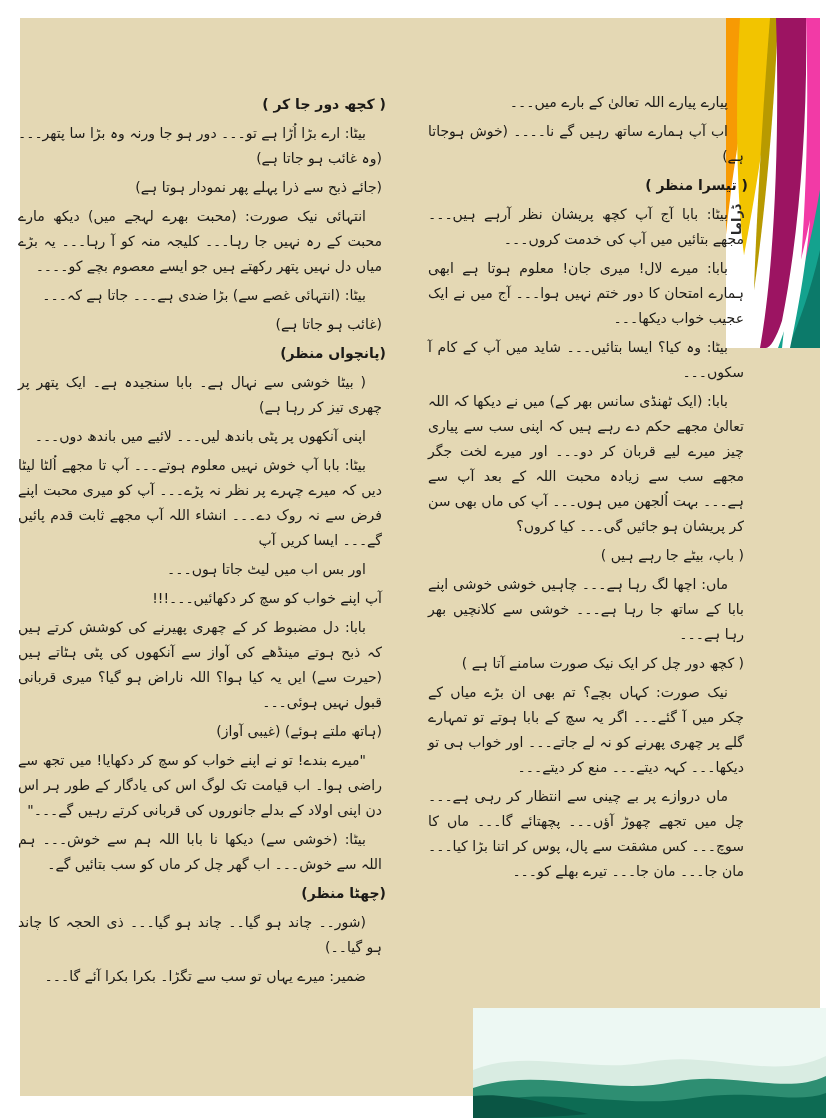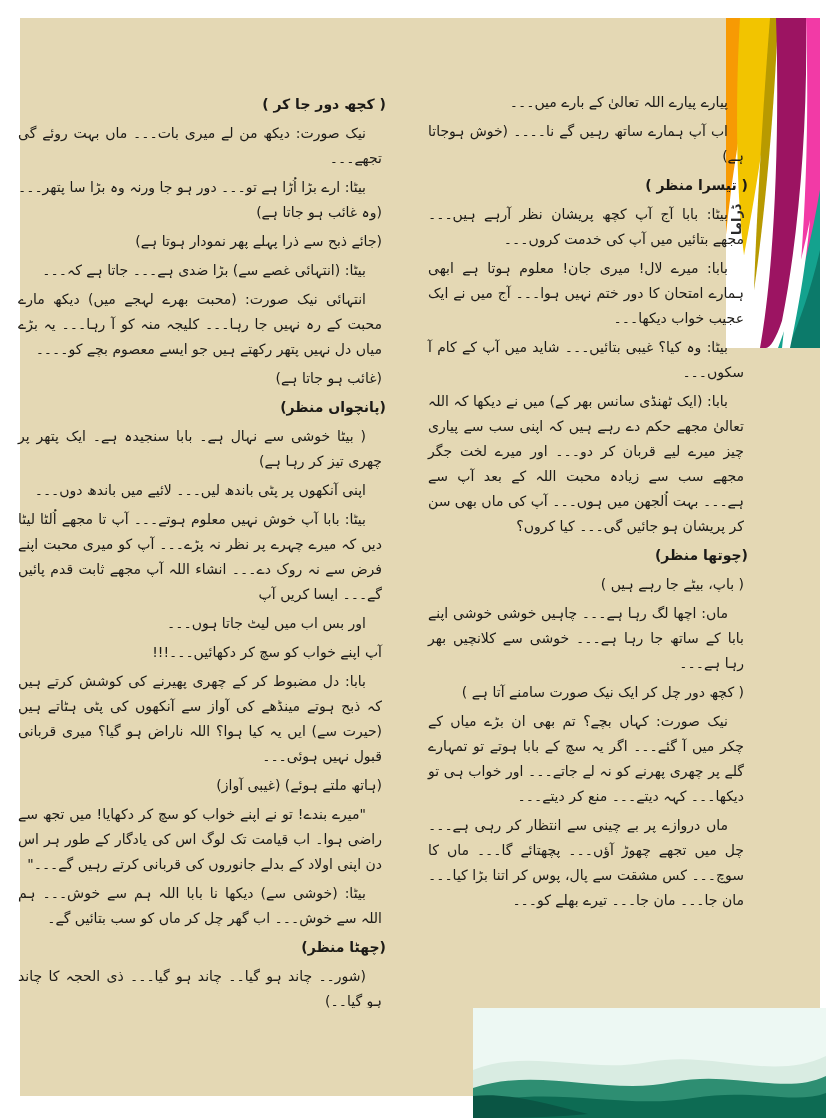--- a/index.html
+++ b/index.html
@@ -73,37 +73,35 @@
   </svg>
 </div>
 <span class="vertical-label">ڈراما</span>
 
 <div class="col col-right">
     <p>پیارے پیارے اللہ تعالیٰ کے بارے میں۔۔۔</p>
     <p>اب آپ ہمارے ساتھ رہیں گے نا۔۔۔۔ (خوش ہوجاتا ہے)</p>
     <p class="heading">( تیسرا منظر )</p>
     <p>بیٹا: بابا آج آپ کچھ پریشان نظر آرہے ہیں۔۔۔ مجھے بتائیں میں آپ کی خدمت کروں۔۔۔</p>
     <p>بابا: میرے لال! میری جان! معلوم ہوتا ہے ابھی ہمارے امتحان کا دور ختم نہیں ہوا۔۔۔ آج میں نے ایک عجیب خواب دیکھا۔۔۔</p>
-    <p>بیٹا: وہ کیا؟ غیبی بتائیں۔۔۔ شاید میں آپ کے کام آ سکوں۔۔۔</p>
+    <p>بیٹا: وہ کیا؟ ایسا بتائیں۔۔۔ شاید میں آپ کے کام آ سکوں۔۔۔</p>
     <p>بابا: (ایک ٹھنڈی سانس بھر کے) میں نے دیکھا کہ اللہ تعالیٰ مجھے حکم دے رہے ہیں کہ اپنی سب سے پیاری چیز میرے لیے قربان کر دو۔۔۔ اور میرے لخت جگر مجھے سب سے زیادہ محبت اللہ کے بعد آپ سے ہے۔۔۔ بہت اُلجھن میں ہوں۔۔۔ آپ کی ماں بھی سن کر پریشان ہو جائیں گی۔۔۔ کیا کروں؟</p>
-    <p class="heading">(چوتھا منظر)</p>
     <p class="center">( باپ، بیٹے جا رہے ہیں )</p>
     <p>ماں: اچھا لگ رہا ہے۔۔۔ چاہیں خوشی خوشی اپنے بابا کے ساتھ جا رہا ہے۔۔۔ خوشی سے کلانچیں بھر رہا ہے۔۔۔</p>
     <p class="center">( کچھ دور چل کر ایک نیک صورت سامنے آتا ہے )</p>
     <p>نیک صورت: کہاں بچے؟ تم بھی ان بڑے میاں کے چکر میں آ گئے۔۔۔ اگر یہ سچ کے بابا ہوتے تو تمہارے گلے پر چھری پھرنے کو نہ لے جاتے۔۔۔ اور خواب ہی تو دیکھا۔۔۔ کہہ دیتے۔۔۔ منع کر دیتے۔۔۔</p>
     <p>ماں دروازے پر بے چینی سے انتظار کر رہی ہے۔۔۔ چل میں تجھے چھوڑ آؤں۔۔۔ پچھتائے گا۔۔۔ ماں کا سوچ۔۔۔ کس مشقت سے پال، پوس کر اتنا بڑا کیا۔۔۔ مان جا۔۔۔ مان جا۔۔۔ تیرے بھلے کو۔۔۔</p>
   </div>
 
 <div class="col col-left">
     <p class="heading">( کچھ دور جا کر )</p>
-    <p>نیک صورت: دیکھ من لے میری بات۔۔۔ ماں بہت روئے گی تجھے۔۔۔</p>
     <p>بیٹا: ارے بڑا اُڑا ہے تو۔۔۔ دور ہو جا ورنہ وہ بڑا سا پتھر۔۔۔ (وہ غائب ہو جاتا ہے)</p>
     <p class="center">(جائے ذبح سے ذرا پہلے پھر نمودار ہوتا ہے)</p>
+    <p>انتہائی نیک صورت: (محبت بھرے لہجے میں) دیکھ مارے محبت کے رہ نہیں جا رہا۔۔۔ کلیجہ منہ کو آ رہا۔۔۔ یہ بڑے میاں دل نہیں پتھر رکھتے ہیں جو ایسے معصوم بچے کو۔۔۔۔</p>
     <p>بیٹا: (انتہائی غصے سے) بڑا ضدی ہے۔۔۔ جاتا ہے کہ۔۔۔</p>
-    <p>انتہائی نیک صورت: (محبت بھرے لہجے میں) دیکھ مارے محبت کے رہ نہیں جا رہا۔۔۔ کلیجہ منہ کو آ رہا۔۔۔ یہ بڑے میاں دل نہیں پتھر رکھتے ہیں جو ایسے معصوم بچے کو۔۔۔۔</p>
     <p class="center">(غائب ہو جاتا ہے)</p>
     <p class="heading">(پانچواں منظر)</p>
     <p>( بیٹا خوشی سے نہال ہے۔ بابا سنجیدہ ہے۔ ایک پتھر پر چھری تیز کر رہا ہے)</p>
     <p>اپنی آنکھوں پر پٹی باندھ لیں۔۔۔ لائیے میں باندھ دوں۔۔۔</p>
     <p>بیٹا: بابا آپ خوش نہیں معلوم ہوتے۔۔۔ آپ تا مجھے اُلٹا لیٹا دیں کہ میرے چہرے پر نظر نہ پڑے۔۔۔ آپ کو میری محبت اپنے فرض سے نہ روک دے۔۔۔ انشاء اللہ آپ مجھے ثابت قدم پائیں گے۔۔۔ ایسا کریں آپ</p>
     <p>اور بس اب میں لیٹ جاتا ہوں۔۔۔</p>
     <p class="center">آپ اپنے خواب کو سچ کر دکھائیں۔۔۔!!!</p>
     <p>بابا: دل مضبوط کر کے چھری پھیرنے کی کوشش کرتے ہیں کہ ذبح ہوتے مینڈھے کی آواز سے آنکھوں کی پٹی ہٹاتے ہیں (حیرت سے) ایں یہ کیا ہوا؟ اللہ ناراض ہو گیا؟ میری قربانی قبول نہیں ہوئی۔۔۔</p>
     <p class="center">(ہاتھ ملتے ہوئے) (غیبی آواز)</p>
     <p>"میرے بندے! تو نے اپنے خواب کو سچ کر دکھایا! میں تجھ سے راضی ہوا۔ اب قیامت تک لوگ اس کی یادگار کے طور ہر اس دن اپنی اولاد کے بدلے جانوروں کی قربانی کرتے رہیں گے۔۔۔"</p>

